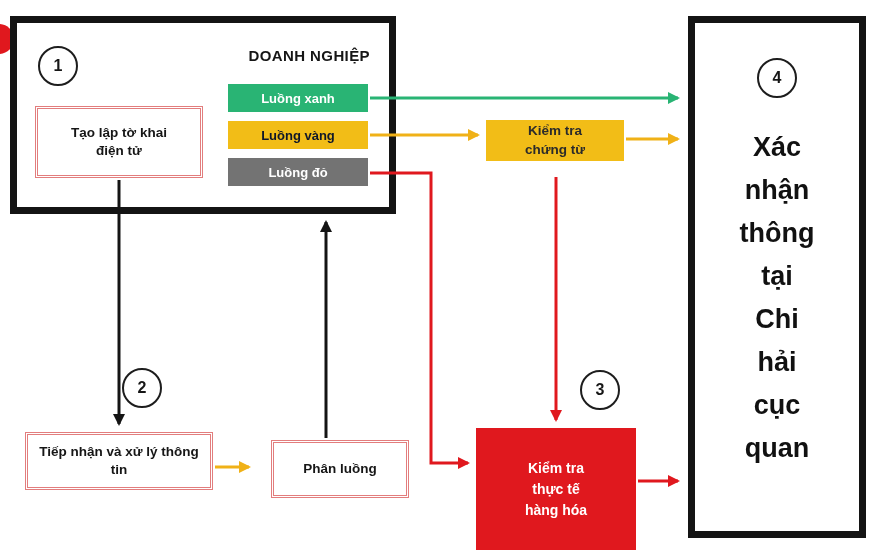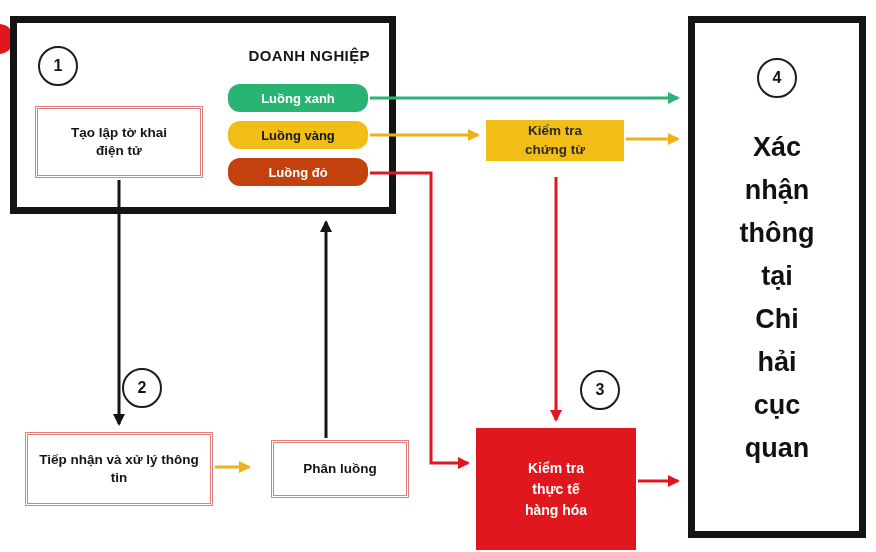--- a/index.html
+++ b/index.html
@@ -17,28 +17,28 @@
   .circle-num { width:40px; height:40px; border:2.5px solid #1d1d1d; border-radius:50%;
     background:#fff; display:flex; align-items:center; justify-content:center;
     font-weight:bold; font-size:16px; }
 
   .enterprise-title { left:120px; top:47px; width:250px; text-align:right;
     font-weight:bold; font-size:15px; letter-spacing:0.4px; }
 
   .thin-box { background:#fff; border:3px double #e27d7d; display:flex; align-items:center;
     justify-content:center; text-align:center; font-weight:bold; font-size:13.5px; line-height:1.35; }
   #create-box { left:35px; top:106px; width:168px; height:72px; padding:0 20px; }
-  #receive-box { left:25px; top:432px; width:188px; height:74px; padding:10px 8px; }
+  #receive-box { left:25px; top:432px; width:188px; height:58px; padding:10px 8px; }
   #route-box { left:271px; top:440px; width:138px; height:58px; padding:0 10px; }
 
   .lane { left:228px; width:140px; height:28px; display:flex; align-items:center;
-    justify-content:center; font-weight:bold; font-size:13px;border-radius:12px; }
+    justify-content:center; font-weight:bold; font-size:13px; }
   #lane-green { top:84px; background:#29b474; color:#ffffff; }
   #lane-yellow { top:121px; background:#f2bd17; color:#0f172a; }
-  #lane-red { top:158px; background:#c2410c; color:#ffffff; }
+  #lane-red { top:158px; background:#737373; color:#ffffff; }
 
   #doc-check { left:486px; top:120px; width:138px; height:41px; background:#f2bd17; color:#2b2b2b;
     display:flex; align-items:center; justify-content:center; text-align:center;
     font-weight:bold; font-size:13.5px; line-height:1.35; padding:5px 30px; }
   #phys-check { left:476px; top:428px; width:160px; height:122px; background:#e0181e; color:#ffffff;
     display:flex; align-items:center; justify-content:center; text-align:center;
     font-weight:bold; font-size:14px; line-height:1.5; padding:0 38px; }
 
   .confirm-text { left:688px; top:126px; width:178px; text-align:center;
     font-weight:bold; font-size:27px; line-height:43px; color:#111; }

